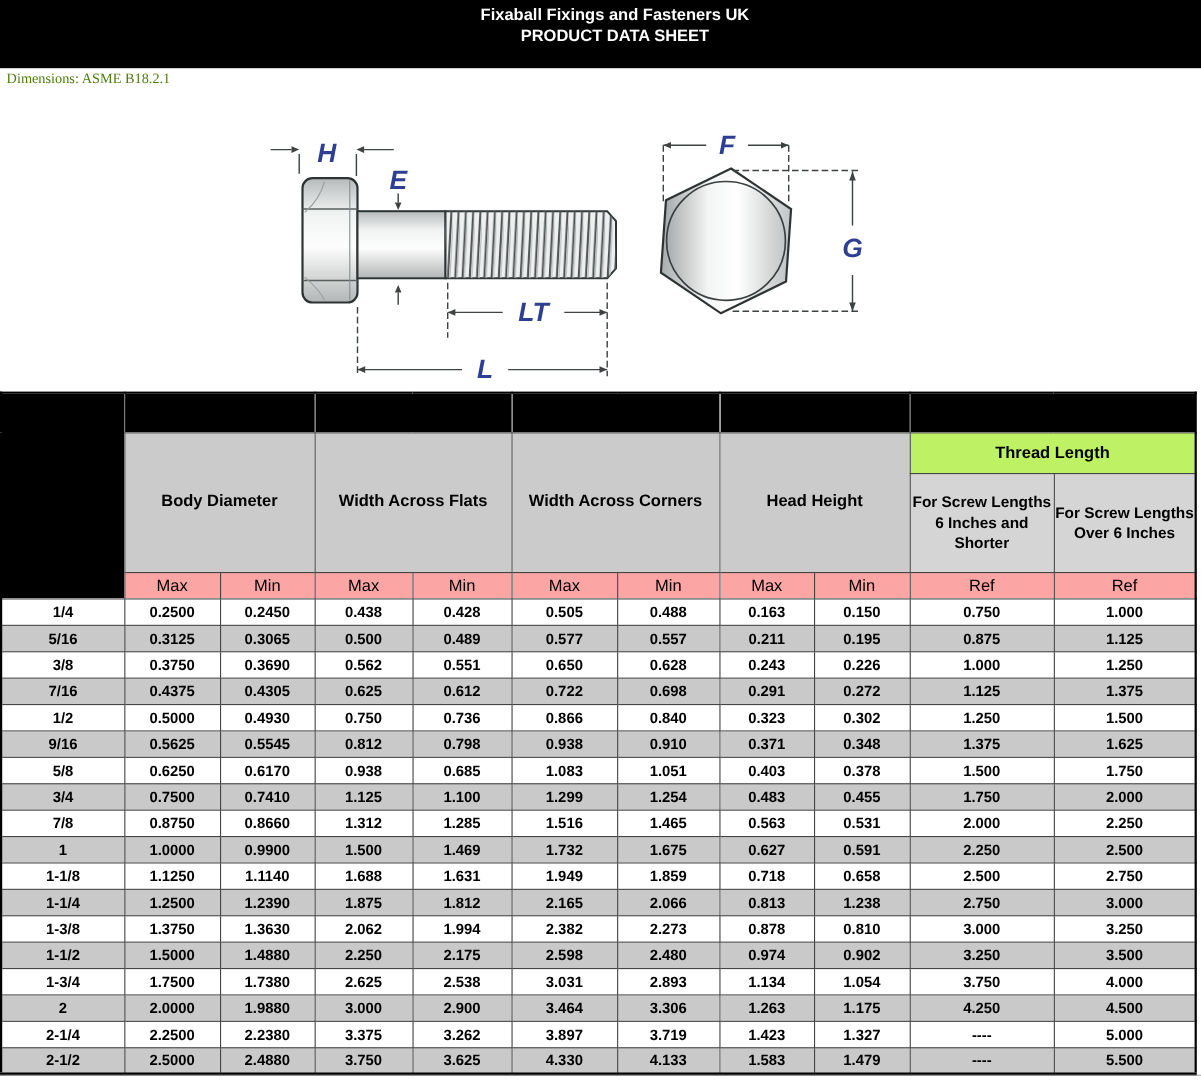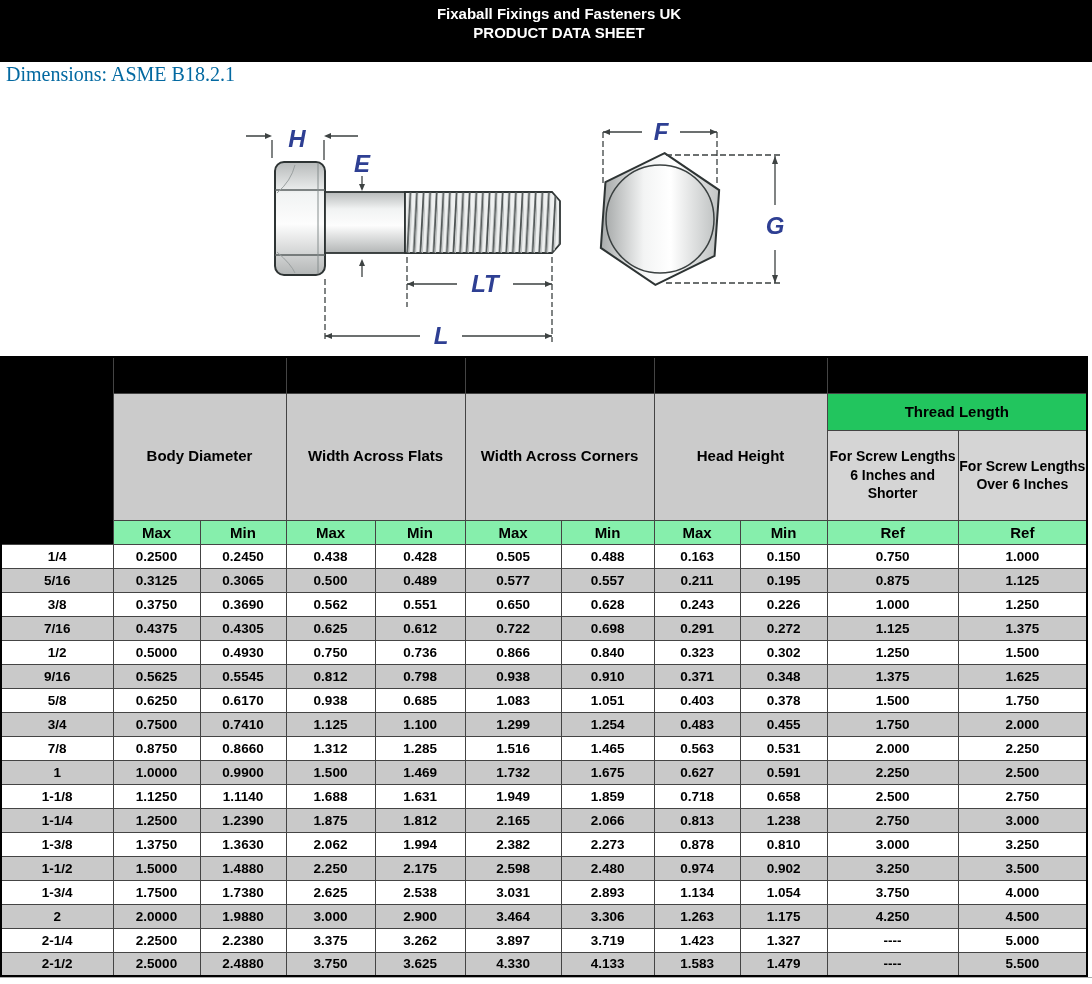--- a/index.html
+++ b/index.html
@@ -7,21 +7,21 @@
         font-family:"Liberation Sans",sans-serif;}
 
   
   .banner{position:absolute;left:0;top:0;width:1092px;height:62px;background:#000;
           color:#fff;text-align:center;font-weight:bold;font-size:15px;}
   .banner .bl{line-height:19px;padding-left:26px;}
   .banner .bl:first-child{padding-top:4px;}
 
   
   .dims-note{position:absolute;left:6px;top:63px;font-family:"Liberation Serif",serif;
-             font-size:20px;color:#0369a1;}
+             font-size:13px;color:#4d7c0f;}
 
   
   .diagram{position:absolute;left:0;top:90px;}
   .dlab{font-family:"Liberation Sans",sans-serif;font-style:italic;font-weight:bold;
         font-size:24px;fill:#2e3f93;text-anchor:middle;}
 
   
   .spec{position:absolute;left:0;top:356px;width:1086px;border-collapse:collapse;
         table-layout:fixed;border:2px solid #000;border-bottom:3px solid #000;}
   .spec td{border:1px solid #444;text-align:center;vertical-align:middle;padding:0;
@@ -31,27 +31,27 @@
 
   .corner{background:#000;color:#fff;font-weight:bold;font-size:15px;line-height:1.22;
           border-right:2px solid #fff;padding:0 5px;}
   .grp{background:#000;color:#fff;font-weight:bold;font-size:15px;
        border-left:2px solid #fff;border-right:2px solid #fff;border-bottom:1px solid #000;}
   .band{background:#cbcbcb;font-weight:bold;font-size:15px;vertical-align:bottom;
         line-height:1.12;padding:0 4px 2px 4px;
         border-left:2px solid #fff;border-right:2px solid #fff;border-bottom:1px solid #444;}
   .bandE{padding-left:45px;padding-right:45px;}
   .bandG{padding-left:30px;padding-right:30px;}
-  .tl{background:#22c55e;font-weight:bold;font-size:15px;
+  .tl{background:#bef264;font-weight:bold;font-size:15px;
       border-left:2px solid #fff;border-bottom:1px solid #444;}
   .subL,.subR{background:#d5d5d5;font-weight:bold;font-size:14px;line-height:1.32;
               vertical-align:top;padding-top:4px;}
   .subL{text-align:left;padding-left:10px;padding-right:6px;border-left:2px solid #fff;}
   .subR{padding-left:6px;padding-right:6px;}
-  .mm{color:#ff0000;font-weight:bold;font-size:15px;background:#86efac;}
+  .mm{color:#ff0000;font-weight:normal;font-size:15px;background:#fca5a5;}
   .spec tbody td{font-weight:bold;font-size:13.5px;background:#fff;}
   .spec tbody tr.alt td{background:#c9c9c9;}
 
   .bottom-line{position:absolute;left:0;top:977px;width:1092px;height:1px;background:#ababab;}
 </style>
 </head>
 <body>
 
 <div class="page">
 

